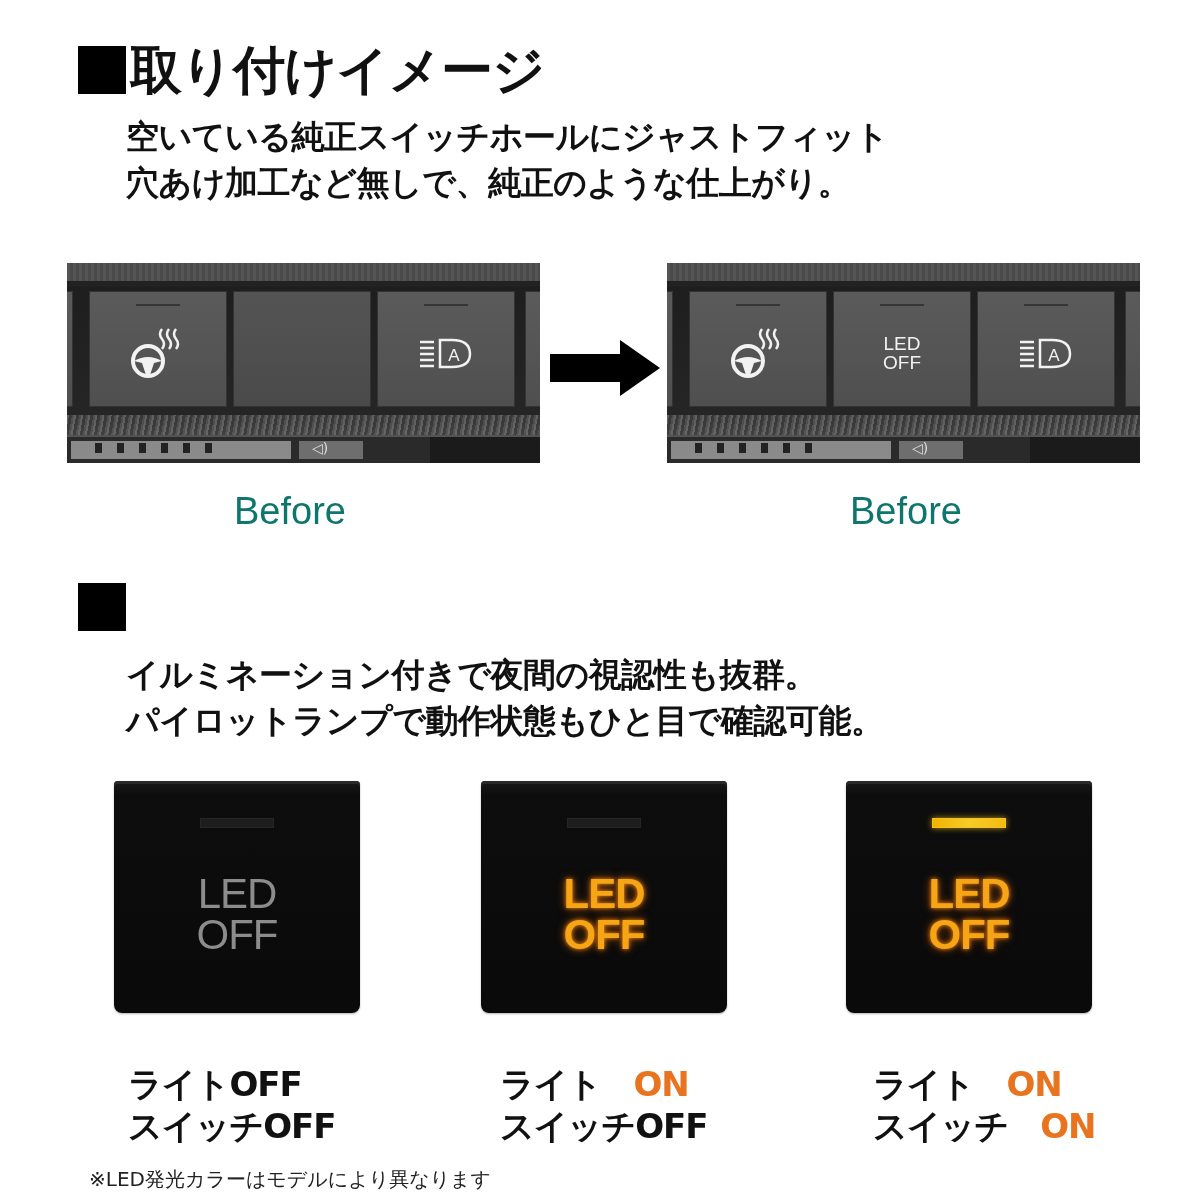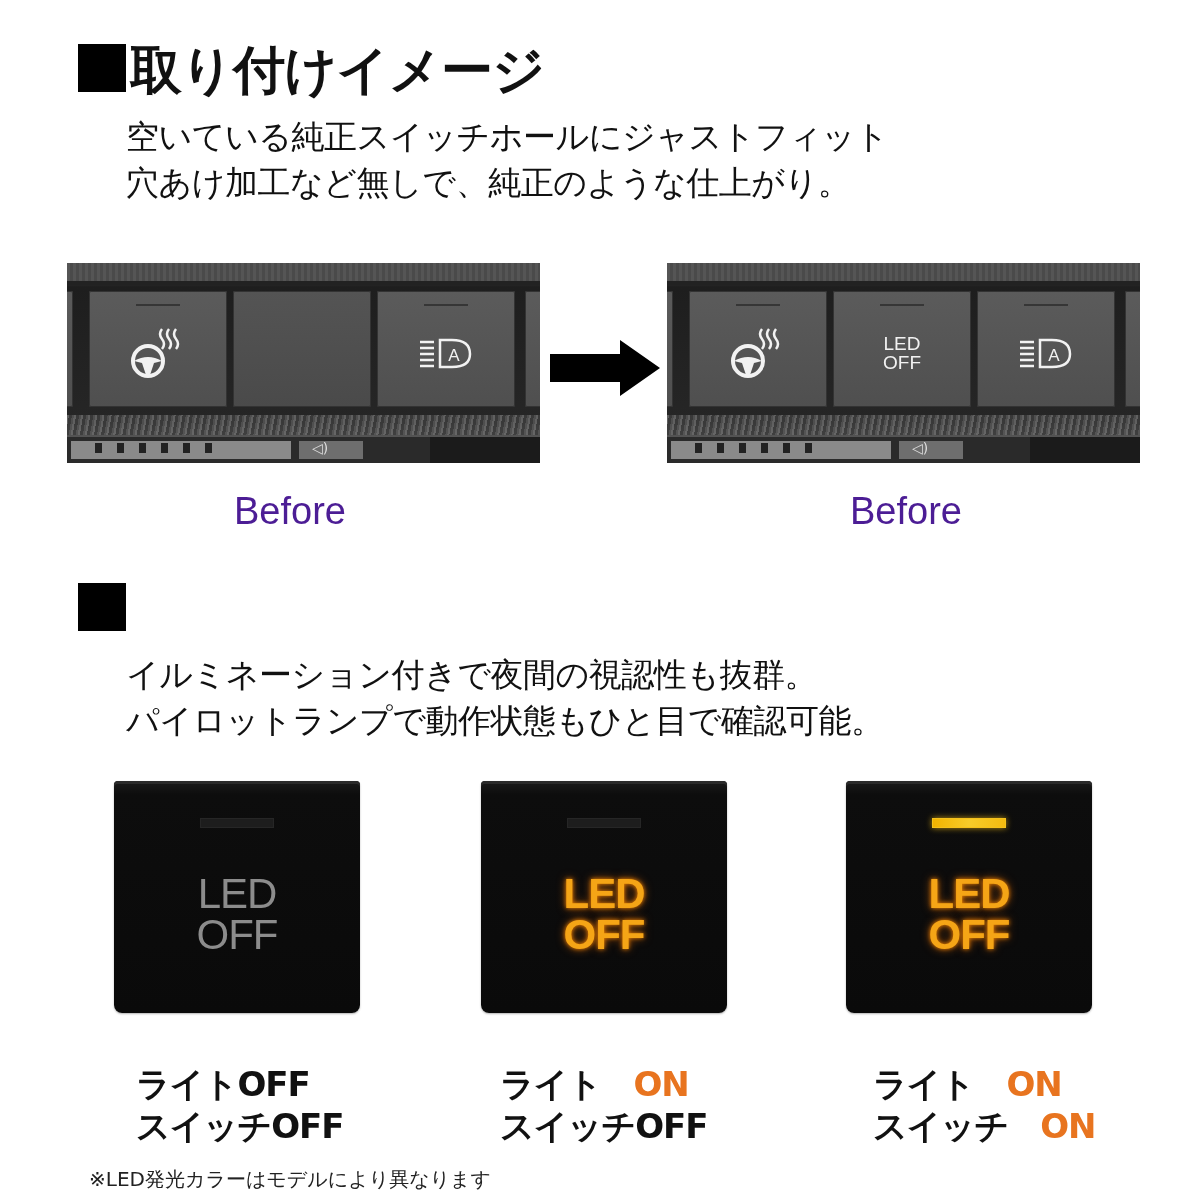--- a/index.html
+++ b/index.html
@@ -2,27 +2,27 @@
 <html><head>
   <meta charset="utf-8">
   <style>
     * { box-sizing: border-box; margin: 0; padding: 0; }
     html, body { width: 1200px; height: 1200px; background: #ffffff; overflow: hidden; }
     body { position: relative; font-family: "DejaVu Sans", "Liberation Sans", sans-serif; color: #111; }
 
     .heading {
       position: absolute; left: 68px;
       font-size: 52px; font-weight: bold; letter-spacing: -1px; line-height: 1;
-      display: flex;  padding-left: 10px;
+      display: flex; align-items: center; padding-left: 10px;
     }
     .heading .sq { display: inline-block; width: 48px; height: 48px; background: #000; margin-right: 4px; }
     .h1 { top: 44px; }
     .h2 { top: 583px; }
 
-    .desc { position: absolute; left: 126px; font-size: 33px; line-height: 46px; letter-spacing: -0.5px; }
+    .desc { position: absolute; left: 126px; font-size: 33px; line-height: 46px; letter-spacing: -0.5px; font-weight: bold; }
     .d1 { top: 114px; }
     .d2 { top: 652px; }
 
     
     .dash {
       position: absolute; top: 263px; width: 473px; height: 200px;
       background: linear-gradient(#4a4a4a, #3a3a3a 8%, #1e1e1e 12%, #262626 80%, #3d3d3d 82%, #5a5a5a 88%, #2b2b2b 92%);
       overflow: hidden;
     }
     .dash.before { left: 67px; }
@@ -45,21 +45,21 @@
     .dash .b3 { left: 310px; }
     .dash .bR { left: 458px; width: 20px; }
     .dash .texture { position: absolute; left: 0; right: 0; top: 152px; height: 20px;
       background: repeating-linear-gradient(100deg, #6a6a6a 0 2px, #3c3c3c 2px 5px, #555 5px 7px); opacity: .85; }
     .dash .strip { position: absolute; left: 0; right: 0; top: 174px; height: 26px; background: #2a2a2a; }
     .dash .strip .seg { position: absolute; top: 4px; height: 18px; background: #8a8a8a; }
     .dash .strip .tick { position: absolute; top: 6px; width: 7px; height: 10px; background: #222; }
     .dash .strip .spk { position: absolute; top: 3px; left: 245px; font-size: 14px; color: #ddd; }
     .dash .strip .dark { position: absolute; top: 0; right: 0; width: 110px; height: 26px; background: #1b1b1b; }
 
-    .cap { position: absolute; top: 490px; font-family: "Liberation Sans", sans-serif; font-size: 38px; color: #4c1d95; }
+    .cap { position: absolute; top: 490px; font-family: "Liberation Sans", sans-serif; font-size: 38px; color: #0f766e; }
     .cap.before { left: 234px; }
     .cap.after { left: 850px; }
 
     .arrow { position: absolute; left: 550px; top: 340px; width: 110px; height: 56px; }
 
     
     .sw {
       position: absolute; top: 781px; width: 246px; height: 232px;
       background: linear-gradient(#1a1a1a, #0d0d0d 6%, #0a0a0a);
       border-radius: 4px 4px 8px 8px;
@@ -69,21 +69,21 @@
     .sw.s2 { left: 481px; }
     .sw.s3 { left: 846px; }
     .sw .ind { position: absolute; top: 37px; left: 50%; width: 74px; margin-left: -37px; height: 10px; background: #1d1d1d; border: 1px solid #262626; }
     .sw .ind.on { background: linear-gradient(90deg, #f2b300, #f7cc2a, #f4bb10); border-color: #f5c21b; box-shadow: 0 0 6px rgba(255,200,20,.7); }
     .sw .label { position: absolute; left: 0; right: 0; top: 92px; text-align: center;
       font-family: "Liberation Sans", sans-serif; font-size: 42px; line-height: 41px; letter-spacing: -1px; }
     .sw .label.dim { color: #8c8c8c; }
     .sw .label.lit { color: #f5a516; text-shadow: 0 0 4px rgba(255,140,0,.9), 0 0 10px rgba(255,120,0,.6); font-weight: bold; }
 
     .state { position: absolute; top: 1063px; font-size: 34px; line-height: 42px; letter-spacing: -1px; font-weight: bold; }
-    .state.c1 { left: 128px; margin-left: 8px; }
+    .state.c1 { left: 128px; }
     .state.c2 { left: 500px; }
     .state.c3 { left: 873px; }
     .state .on { color: #e8741f; margin-left: 32px; }
 
     .note { position: absolute; left: 70px; top: 1166px; font-size: 20px; color: #222; margin-left: 19px; }
   </style>
 </head>
 <body>
 
 <div class="heading h1">

